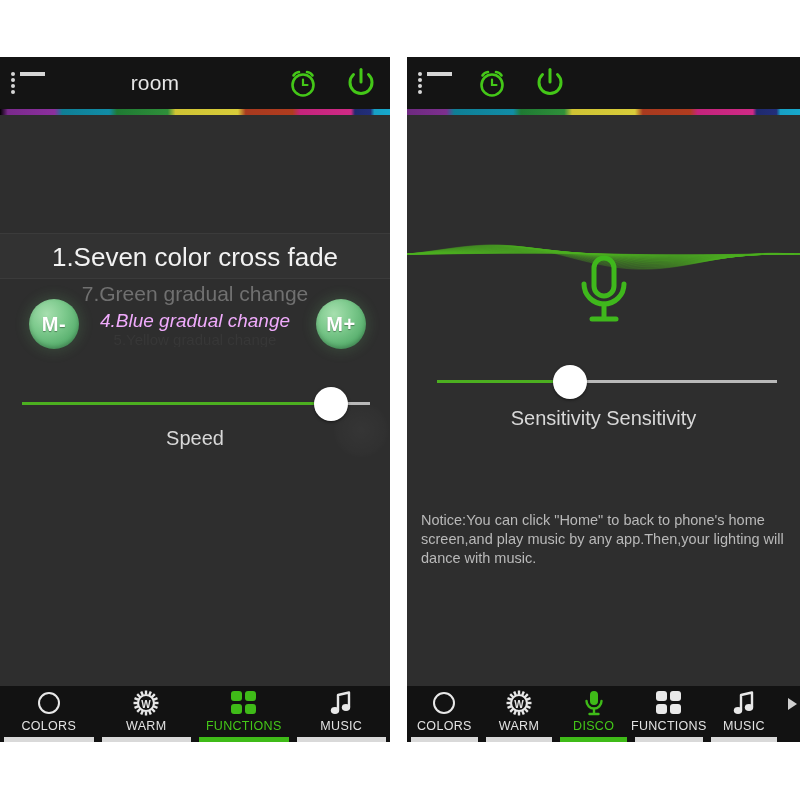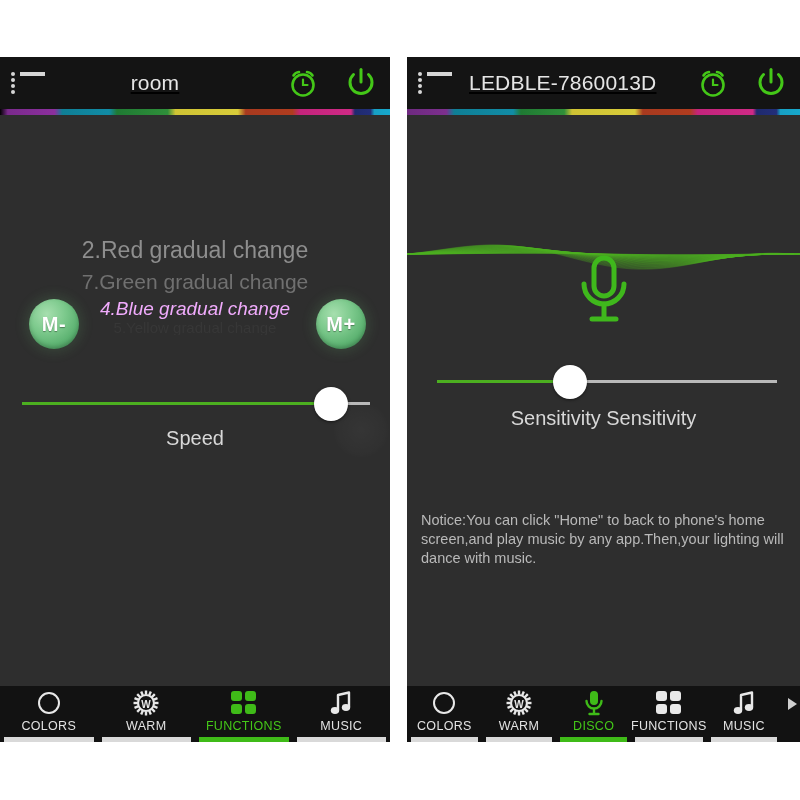--- a/index.html
+++ b/index.html
@@ -15,21 +15,21 @@
   .panel {
     position:absolute; top:57px; height:685px;
     background:#2e2e2e; overflow:hidden;
   }
   #panel-left  { left:0px;   width:390px; }
   #panel-right { left:407px; width:393px; }
 
   
   .hdr {
     position:relative; height:52px; background:#141414;
-    display:flex; align-items:center;text-decoration:underline;
+    display:flex; align-items:center;
   }
   .hdr-menu { width:56px; display:flex; align-items:center; justify-content:center; }
   .menu-ico { width:34px; height:22px; position:relative; }
   .menu-ico i {
     position:absolute; left:9px; right:0; height:4px; background:#d6d6d6; border-radius:1px;
   }
   .menu-ico i:nth-child(1){ top:0; }
   .menu-ico i:nth-child(2){ top:6px; }
   .menu-ico i:nth-child(3){ top:12px; }
   .menu-ico i:nth-child(4){ top:18px; }
@@ -224,21 +224,21 @@
           <line x1="18" y1="4.5" x2="18" y2="17" stroke="#44c718" stroke-width="3" stroke-linecap="round"></line>
         </svg>
       </div>
     </div>
 
     <div class="rainbow"></div>
 
     <div class="body">
 
       <div class="picker">
-        <div class="pick-row pick-2">2.Red  gradual change</div>
+        <div class="pick-row pick-sel">1.Seven color cross fade</div>
         <div class="pick-row pick-3">7.Green gradual change</div>
         <div class="pick-row pick-4">4.Blue gradual change</div>
         <div class="pick-row pick-5">5.Yellow gradual change</div>
       </div>
 
       <div class="mbtn" id="btn-mminus">
         <span>M-</span>
       </div>
       <div class="mbtn" id="btn-mplus">
         <span>M+</span>
@@ -325,21 +325,20 @@
           <b></b>
             <b></b>
             <b></b>
             <b></b>
           <i></i>
             <i></i>
             <i></i>
             <i></i>
         </span>
       </div>
-      <div class="hdr-title">LEDBLE-7860013D</div>
       <div class="hdr-btn">
         <svg width="34" height="34" viewBox="0 0 34 34">
           <circle cx="17" cy="19" r="10.5" fill="none" stroke="#44c718" stroke-width="2.6"></circle>
           <path d="M17 13.5 V19 H21.5" fill="none" stroke="#44c718" stroke-width="2.2" stroke-linecap="round"></path>
           <path d="M7.5 9.5 A7 7 0 0 1 13 6" fill="none" stroke="#44c718" stroke-width="2.6" stroke-linecap="round"></path>
           <path d="M26.5 9.5 A7 7 0 0 0 21 6" fill="none" stroke="#44c718" stroke-width="2.6" stroke-linecap="round"></path>
         </svg>
       </div>
       <div class="hdr-btn">
         <svg width="36" height="36" viewBox="0 0 36 36">

